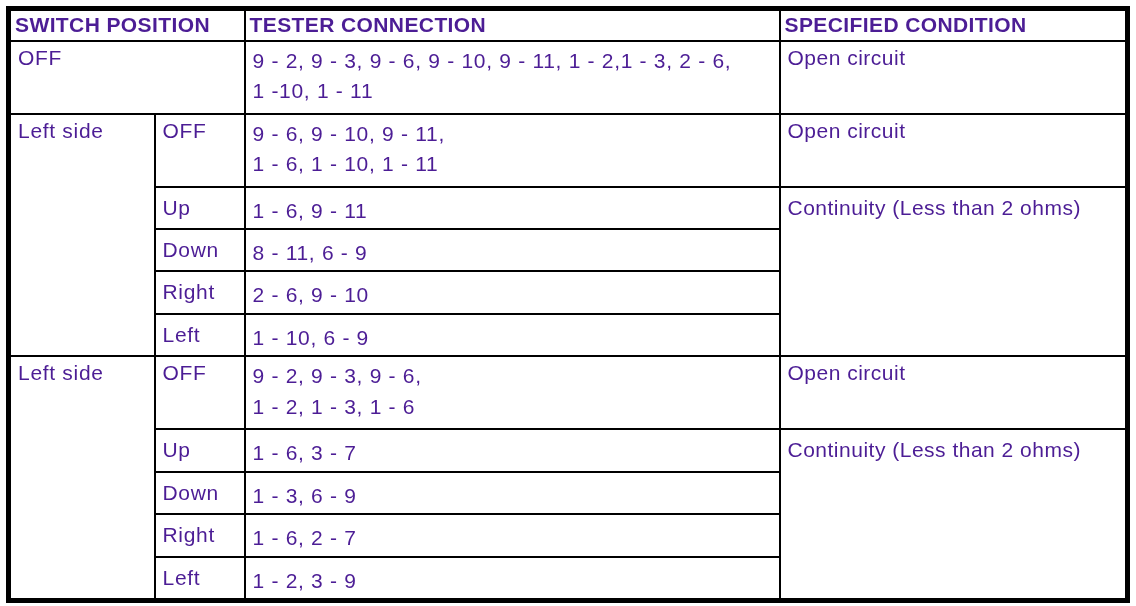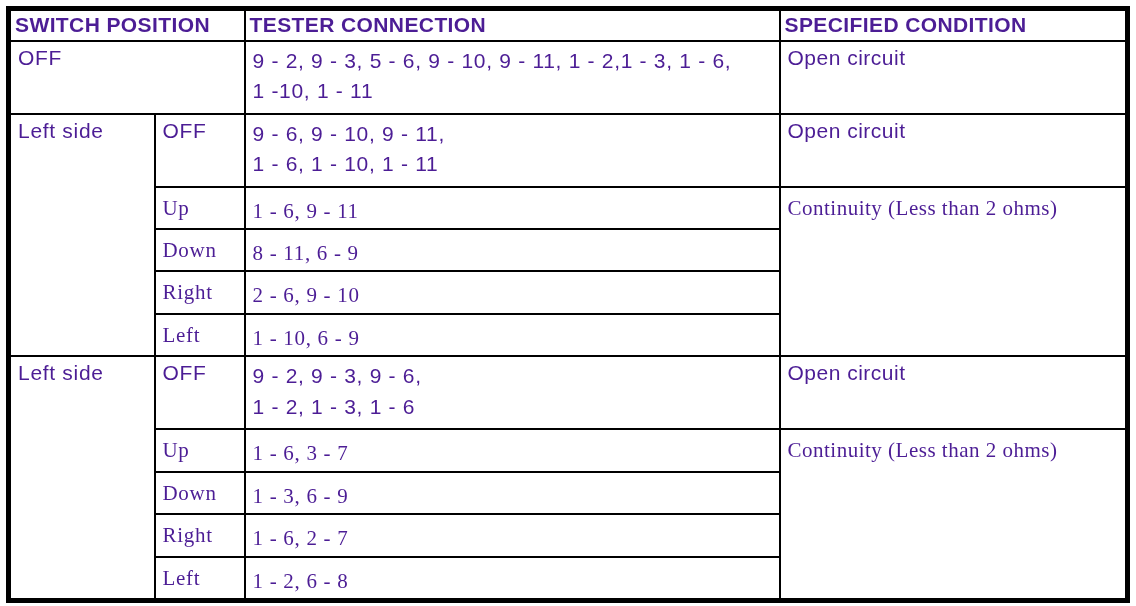--- a/index.html
+++ b/index.html
@@ -41,21 +41,21 @@
     font-weight: bold;
     white-space: nowrap;
     font-size: 21px;
     padding: 2px 2px 2px 4px;
     letter-spacing: 0.4px;
   }
   tr.h-head { height: 32px; }
   tr.h-tall { height: 73px; }
   tr.h-std  { height: 41px; }
 
-  tr.h-std > td { padding-top: 8px; font-family: Liberation Serif, serif; }
+  tr.h-std > td { padding-top: 8px; }
 
   td.conn {
     white-space: pre-line;
     line-height: 1.45;
   }
   td.pos, td.group, td.cond { white-space: nowrap; }
   td.cond { letter-spacing: 0.5px; margin-top: 20px; }
 </style>
 </head>
 <body>
@@ -71,21 +71,21 @@
 
     <tbody>
         <tr class="h-head">
       <th colspan="2">SWITCH POSITION</th>
       <th>TESTER CONNECTION</th>
       <th>SPECIFIED CONDITION</th>
     </tr>
 
     <tr class="h-tall">
       <td colspan="2" class="pos">OFF</td>
-      <td class="conn">9 - 2, 9 - 3, 5 - 6, 9 - 10, 9 - 11, 1 - 2,1 - 3, 1 - 6,
+      <td class="conn">9 - 2, 9 - 3, 9 - 6, 9 - 10, 9 - 11, 1 - 2,1 - 3, 2 - 6,
 1 -10, 1 - 11</td>
       <td class="cond">Open circuit</td>
     </tr>
 
     <tr class="h-tall">
       <td rowspan="5" class="group">Left side</td>
       <td class="pos">OFF</td>
       <td class="conn">9 - 6, 9 - 10, 9 - 11,
 1 - 6, 1 - 10, 1 - 11</td>
       <td class="cond">Open circuit</td>
@@ -131,17 +131,17 @@
       <td class="conn">1 - 3, 6 - 9</td>
     </tr>
 
     <tr class="h-std">
       <td class="pos">Right</td>
       <td class="conn">1 - 6, 2 - 7</td>
     </tr>
 
     <tr class="h-std">
       <td class="pos">Left</td>
-      <td class="conn">1 - 2, 6 - 8</td>
+      <td class="conn">1 - 2, 3 - 9</td>
     </tr>
   </tbody>
     </table>
 </div>
 
 </body></html>

